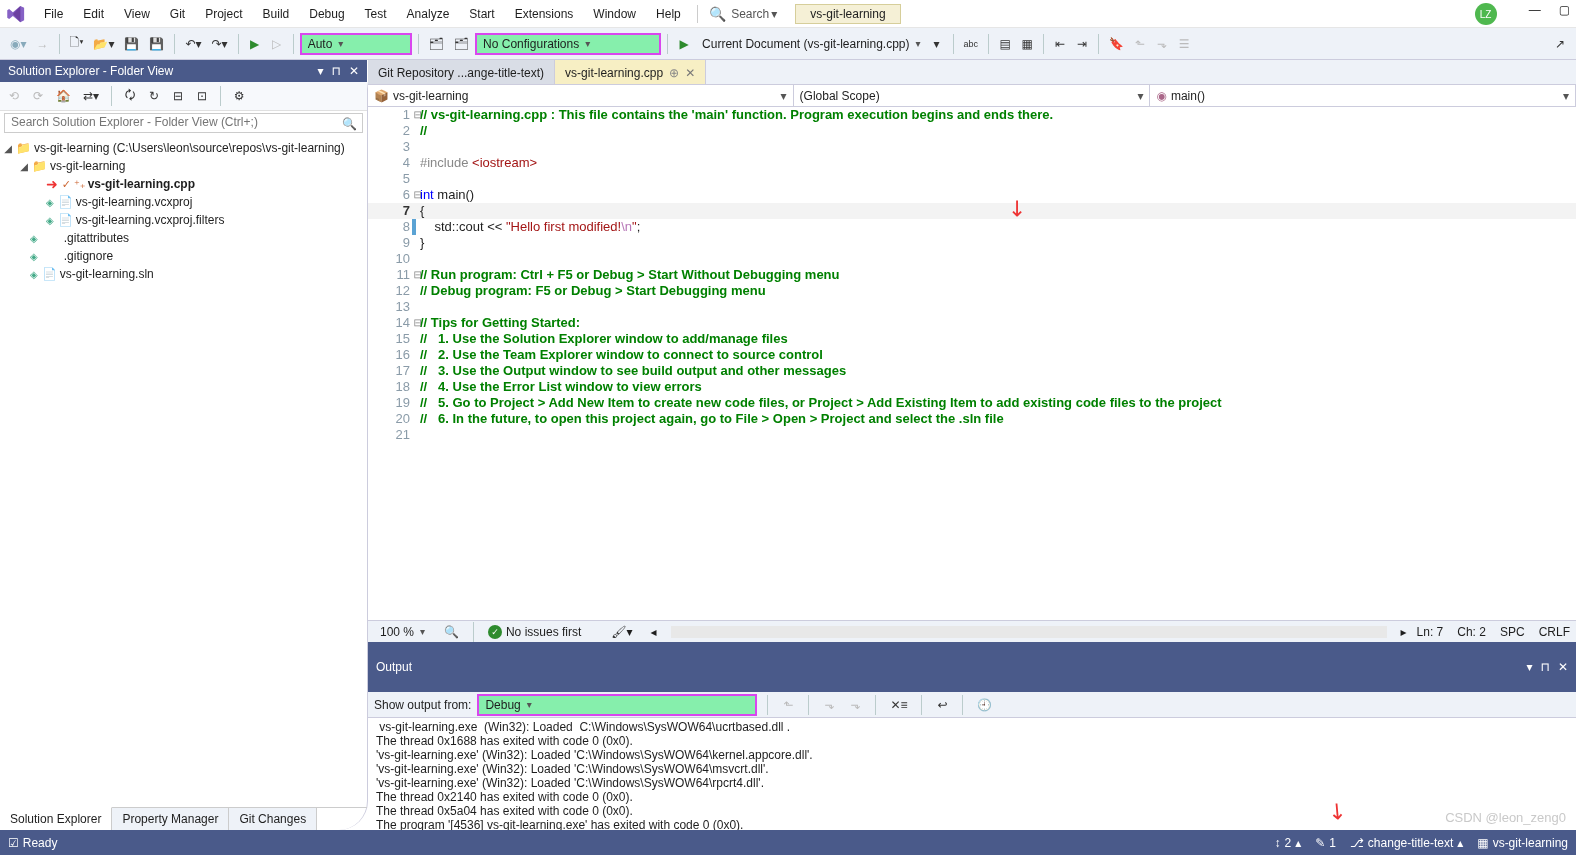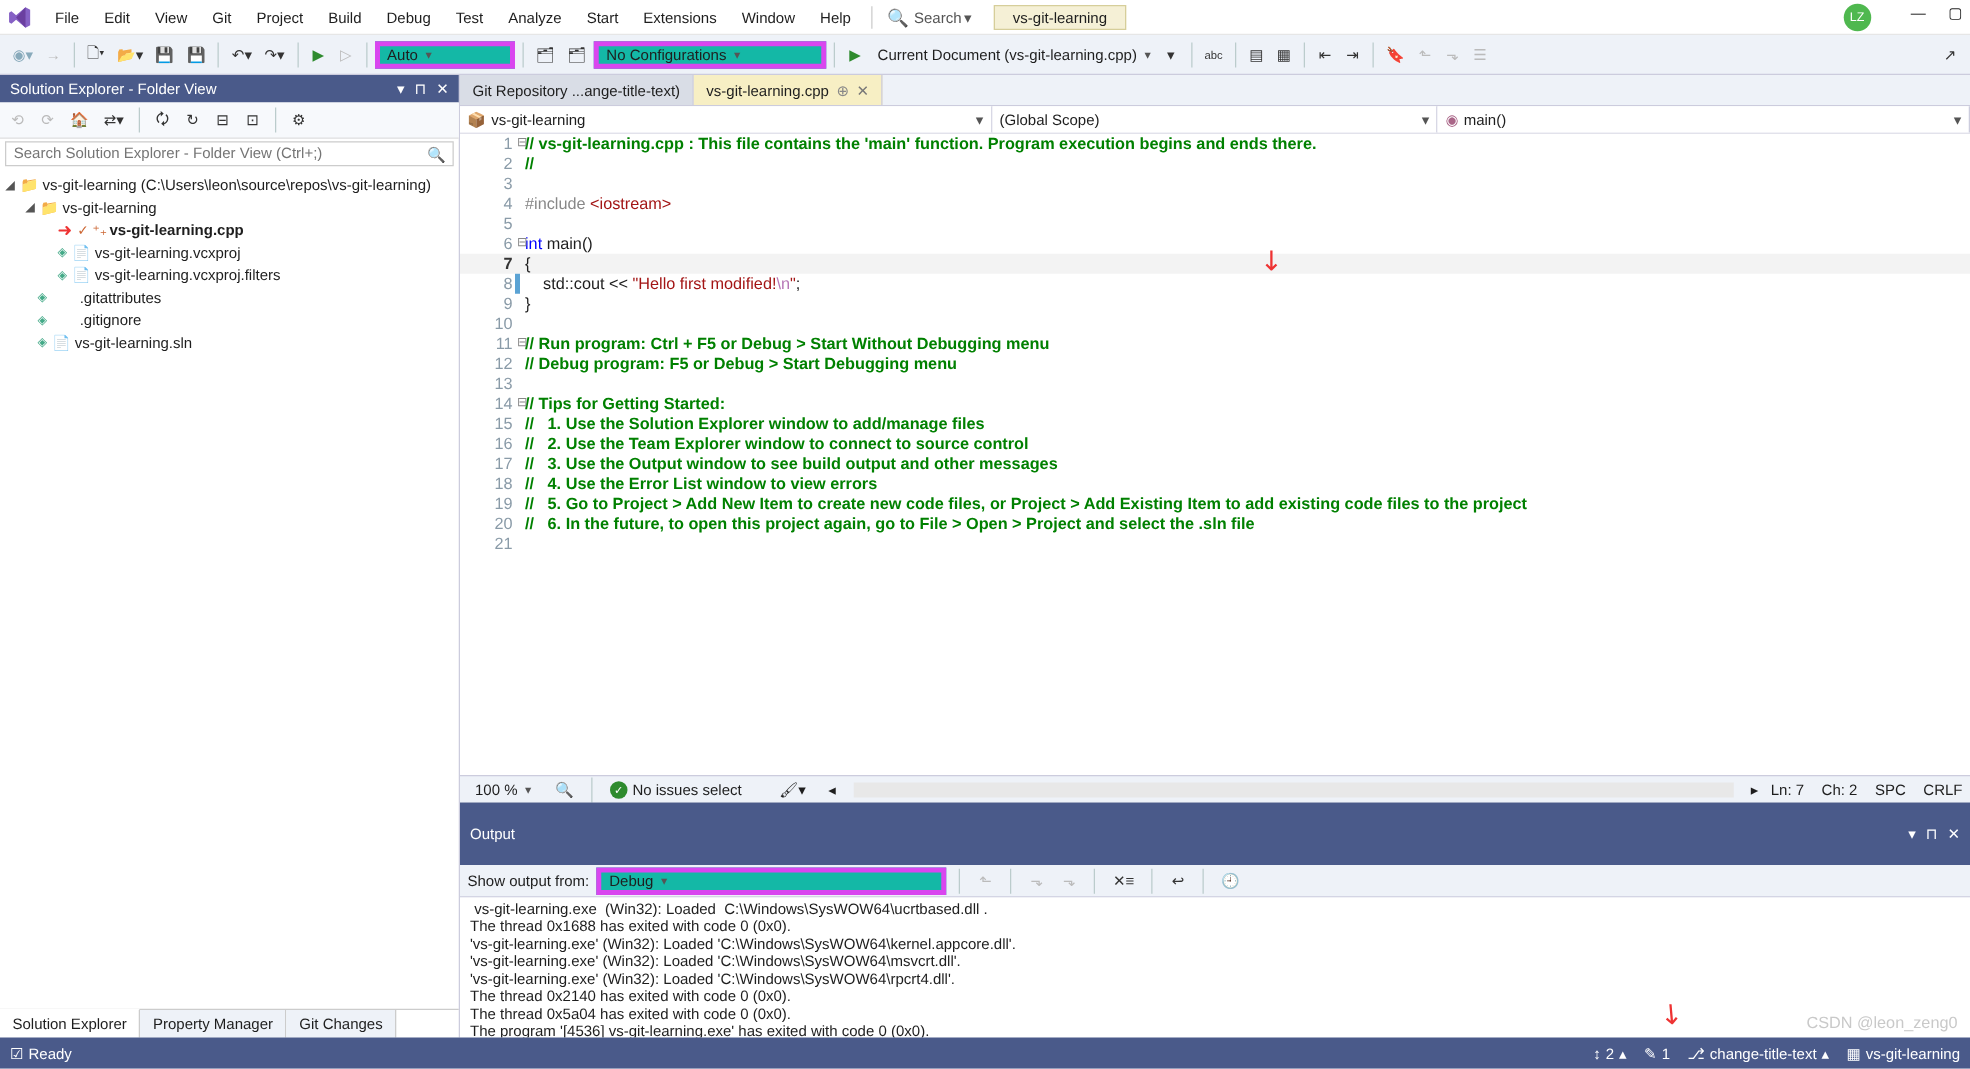--- a/index.html
+++ b/index.html
@@ -14,29 +14,29 @@
 .search-container { display: flex; align-items: center; color: #555; margin-left: 6px; }
 .search-icon { margin-right: 4px; font-size: 14px; }
 .tt-project { margin-left: 18px; background: #f5f0d6; border: 1px solid #d6ce9a; padding: 2px 14px; }
 .win-controls { position: absolute; right: 6px; top: 3px; display: flex; gap: 18px; align-items: flex-start; }
 .user-badge { width: 22px; height: 22px; border-radius: 50%; background: #4fb84f; color: #fff; display: flex; align-items: center; justify-content: center; font-size: 10px; margin-right: 14px; }
 
 
 .toolbar { height: 32px; background: #eef2f8; border-bottom: 1px solid #ccd; display: flex; align-items: center; padding: 0 6px; gap: 2px; }
 .tbtn { padding: 3px 4px; display: inline-flex; align-items: center; justify-content: center; min-width: 20px; height: 22px; color: #333; }
 .tsep { width: 1px; height: 20px; background: #bcc; margin: 0 4px; }
-.dropdown { background: #14b8a6; border: 4px solid #d946ef; height: 22px; display: inline-flex; align-items: center; padding: 0 4px 0 6px; font-size: 12px; }
+.dropdown { background: #86efac; border: 2px solid #d946ef; height: 22px; display: inline-flex; align-items: center; padding: 0 4px 0 6px; font-size: 12px; }
 .dropdown::after { content: "▾"; margin-left: 6px; color: #555; font-size: 10px; }
 .play-green { color: #2e8b2e; }
 
 
 .body { display: flex; height: calc(100% - 60px - 25px); }
 
 
-.sidepanel { width: 368px; background: #fff; border-right: 1px solid #ccd; display: flex; flex-direction: column; }
+.sidepanel { width: 368px; background: #fff; border-right: 1px solid #ccd; display: flex; flex-direction: column; border-radius: 29px; }
 .panel-title { background: #4a5a8a; color: #fff; padding: 4px 8px; display: flex; align-items: center; justify-content: space-between; }
 .panel-title .r { display: flex; gap: 8px; }
 .panel-toolbar { display: flex; align-items: center; gap: 4px; padding: 3px 4px; border-bottom: 1px solid #e0e0e0; background: #f7f9fc; }
 .panel-search { margin: 2px 4px; position: relative; }
 .panel-search input { width: 100%; border: 1px solid #ccc; padding: 1px 24px 3px 6px; font-size: 12px; }
 .panel-search .sicon { position: absolute; right: 6px; top: 4px; color: #888; }
 .tree { padding: 4px 4px 4px 2px; font-size: 12px; overflow: hidden; }
 .tree-row { display: flex; align-items: center; height: 18px; white-space: nowrap; }
 .tree-row .exp { width: 12px; text-align: center; color: #555; font-size: 10px; }
 .tree-row .ficon { width: 16px; text-align: center; margin: 0 2px; }
@@ -370,21 +370,21 @@
 
       <span class="red-arrow" style="top:88px;left:640px;transform:rotate(45deg)">↘</span>
     </div>
 
     <div class="code-status">
       <span class="dropdown" style="width:60px;border:none;background:transparent">100 %</span>
       <span>🔍</span>
       <span class="tsep"></span>
       <span class="issues">
           <span class="green-check">✓</span>
-          <span>No issues select</span>
+          <span>No issues first</span>
         </span>
       <span style="margin-left:20px">🖌▾</span>
       <span style="margin-left:8px">◂</span>
       <div style="flex:1;height:12px;background:#e8e8e8;margin:0 4px"></div>
       <span>▸</span>
       <div class="cs-right">
         <span>Ln: 7</span>
         <span>Ch: 2</span>
         <span>SPC</span>
         <span>CRLF</span>

